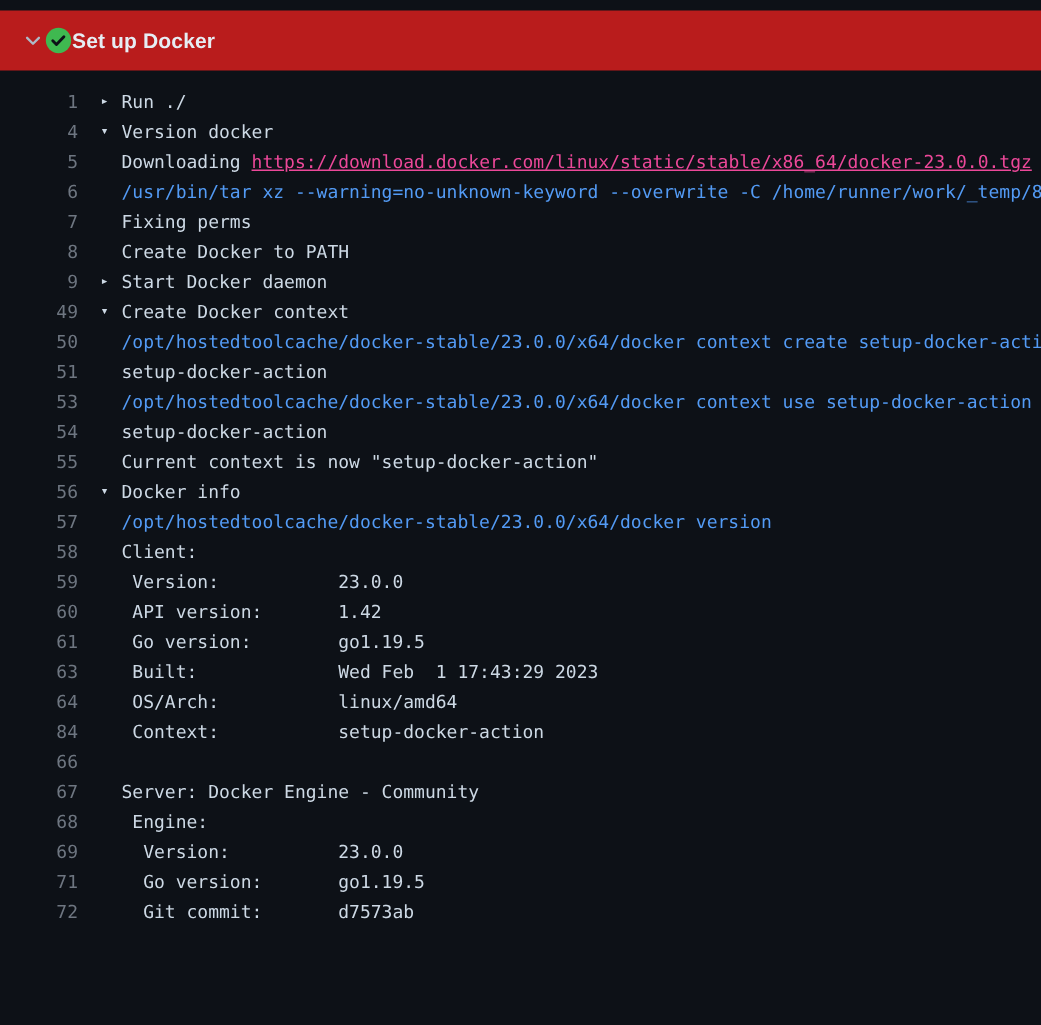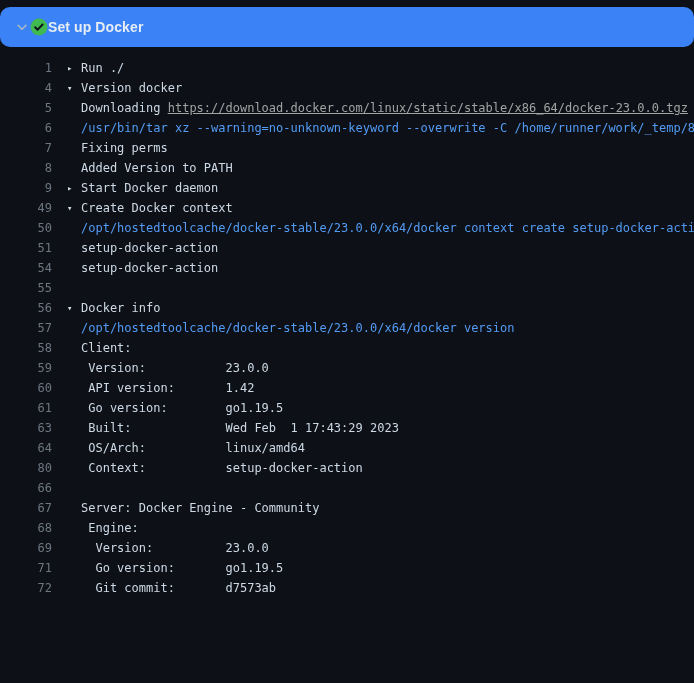--- a/index.html
+++ b/index.html
@@ -4,26 +4,25 @@
 <style>
   html,body{margin:0;padding:0;}
   body{
     width:694px;height:683px;overflow:hidden;
     background:#0d1117;
     font-family:"Liberation Sans",sans-serif;
   }
   .step-header{
     margin-top:7px;
     height:40px;
-    background:#3b82f6;
+    background:#b91c1c;
     display:flex;
     align-items:center;
     padding:0 14px;
     cursor:pointer;
-    border-radius:10px;
   }
   .chev{display:flex;align-items:center;justify-content:center;width:16px;height:16px;}
   .status{display:flex;align-items:center;justify-content:center;width:18px;height:18px;}
   .step-title{
     color:#e6edf3;font-size:14px;font-weight:600;letter-spacing:.1px;
   }
   .log{
     padding-top:11px;
     font-family:"DejaVu Sans Mono","Liberation Mono",monospace;
     font-size:12px;
@@ -33,21 +32,21 @@
   }
   .num{
     flex:none;width:52px;text-align:right;color:#6e7681;
     padding-right:15px;cursor:pointer;
   }
   .arrow{
     flex:none;display:inline-block;width:14px;color:#cdd9e5;font-size:9px;
   }
   .text{color:#cdd9e5;}
   .text.cmd{color:#539bf5;}
-  .loglink{color:#a3a3a3;text-decoration:underline;cursor:pointer;}
+  .loglink{color:#ec4899;text-decoration:underline;cursor:pointer;}
 </style>
 </head>
 <body>
 
 <div class="step-header">
   <span class="chev">
     <svg width="14" height="14" viewBox="0 0 16 16" fill="none">
       <path d="M3.5 6l4.5 4.5L12.5 6" stroke="#adbac7" stroke-width="1.8" stroke-linecap="round" stroke-linejoin="round"></path>
     </svg>
   </span>
@@ -82,21 +81,21 @@
     <span class="text cmd">/usr/bin/tar xz --warning=no-unknown-keyword --overwrite -C /home/runner/work/_temp/8c93</span>
   </div>
     <div class="log-line">
     <span class="num">7</span>
     <span class="arrow"></span>
     <span class="text">Fixing perms</span>
   </div>
     <div class="log-line">
     <span class="num">8</span>
     <span class="arrow"></span>
-    <span class="text">Added Version to PATH</span>
+    <span class="text">Create Docker to PATH</span>
   </div>
     <div class="log-line">
     <span class="num">9</span>
     <span class="arrow">▸</span>
     <span class="text">Start Docker daemon</span>
   </div>
     <div class="log-line">
     <span class="num">49</span>
     <span class="arrow">▾</span>
     <span class="text">Create Docker context</span>
@@ -105,27 +104,33 @@
     <span class="num">50</span>
     <span class="arrow"></span>
     <span class="text cmd">/opt/hostedtoolcache/docker-stable/23.0.0/x64/docker context create setup-docker-action</span>
   </div>
     <div class="log-line">
     <span class="num">51</span>
     <span class="arrow"></span>
     <span class="text">setup-docker-action</span>
   </div>
     <div class="log-line">
+    <span class="num">53</span>
+    <span class="arrow"></span>
+    <span class="text cmd">/opt/hostedtoolcache/docker-stable/23.0.0/x64/docker context use setup-docker-action</span>
+  </div>
+    <div class="log-line">
     <span class="num">54</span>
     <span class="arrow"></span>
     <span class="text">setup-docker-action</span>
   </div>
     <div class="log-line">
     <span class="num">55</span>
     <span class="arrow"></span>
+    <span class="text">Current context is now "setup-docker-action"</span>
   </div>
     <div class="log-line">
     <span class="num">56</span>
     <span class="arrow">▾</span>
     <span class="text">Docker info</span>
   </div>
     <div class="log-line">
     <span class="num">57</span>
     <span class="arrow"></span>
     <span class="text cmd">/opt/hostedtoolcache/docker-stable/23.0.0/x64/docker version</span>
@@ -154,21 +159,21 @@
     <span class="num">63</span>
     <span class="arrow"></span>
     <span class="text"> Built:             Wed Feb  1 17:43:29 2023</span>
   </div>
     <div class="log-line">
     <span class="num">64</span>
     <span class="arrow"></span>
     <span class="text"> OS/Arch:           linux/amd64</span>
   </div>
     <div class="log-line">
-    <span class="num">80</span>
+    <span class="num">84</span>
     <span class="arrow"></span>
     <span class="text"> Context:           setup-docker-action</span>
   </div>
     <div class="log-line">
     <span class="num">66</span>
     <span class="arrow"></span>
     <span class="text"></span>
   </div>
     <div class="log-line">
     <span class="num">67</span>

